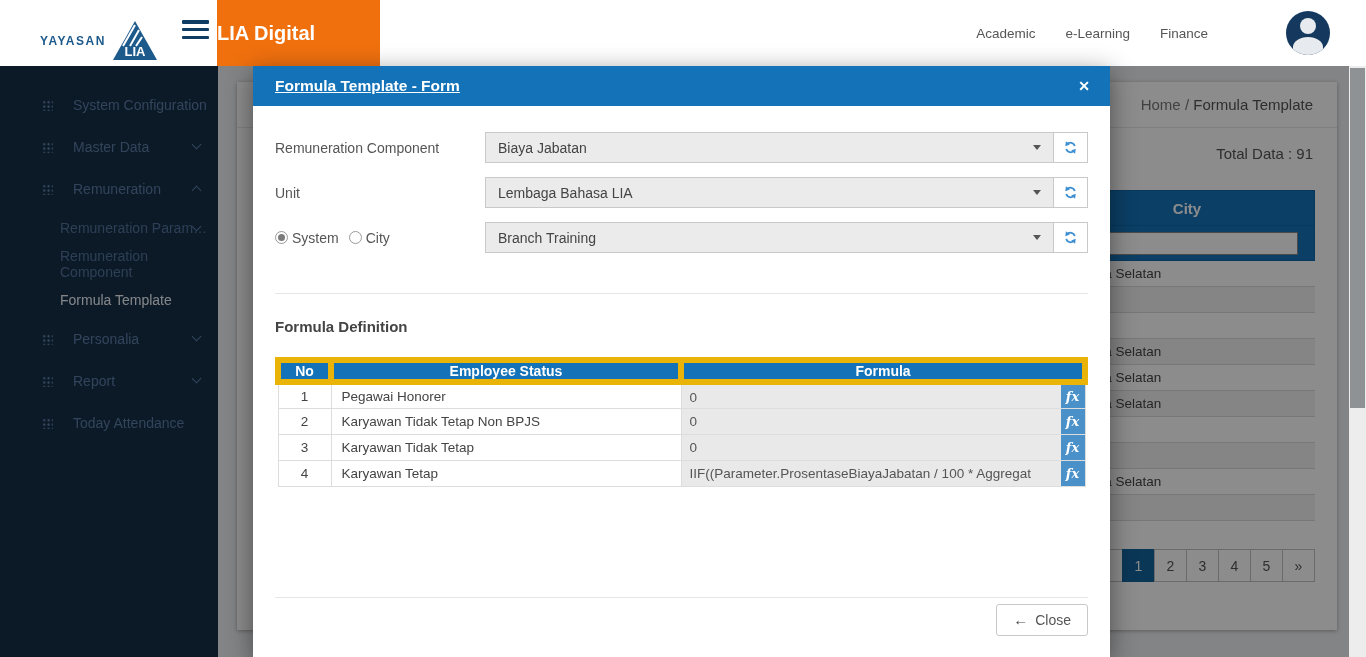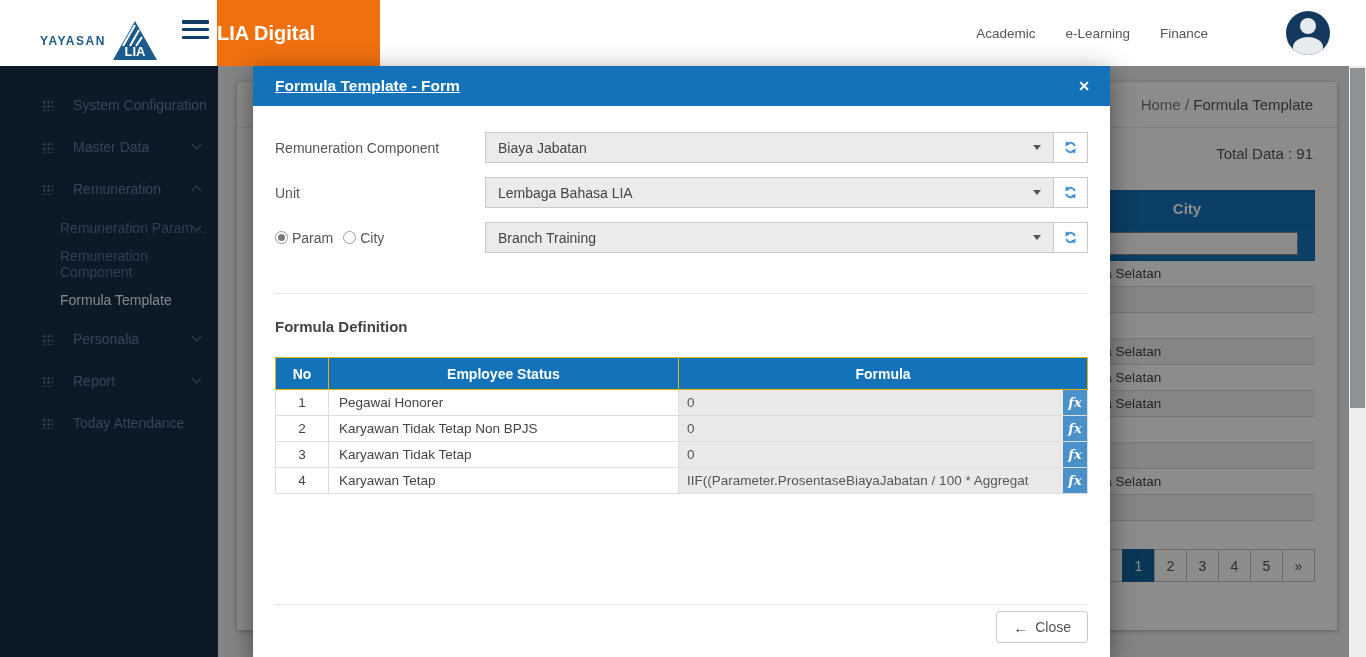--- a/index.html
+++ b/index.html
@@ -71,21 +71,21 @@
   .select { flex:1; height:31px; background:#ebebeb; border:1px solid #c9c9c9; display:flex; align-items:center; padding:0 12px; font-size:14px; color:#444; cursor:pointer; }
   .select .caret { margin-left:auto; width:0; height:0; border-left:4.5px solid transparent; border-right:4.5px solid transparent; border-top:5px solid #555; }
   .refresh-btn { width:34px; height:31px; background:#fff; border:1px solid #c9c9c9; border-left:none; display:flex; align-items:center; justify-content:center; cursor:pointer; }
   .radio-group { width:210px; display:flex; align-items:center; font-size:14px; color:#555; }
   .radio { width:13px; height:13px; border:1px solid #9a9a9a; border-radius:50%; margin-right:4px; position:relative; background:#fff; cursor:pointer; flex:0 0 13px; }
   .radio.checked::after { content:""; position:absolute; left:2px; top:2px; width:7px; height:7px; border-radius:50%; background:#7b7b7b; }
   .radio-opt { margin-right:10px; display:flex; align-items:center; }
   .mdivider { border-top:1px solid #e6e6e6; margin-top:40px; }
   .section-title { margin-top:24px; font-size:15px; font-weight:bold; color:#444; }
   .f-table { margin-top:22px; width:100%; border-collapse:collapse; }
-  .f-table th { background:#1473b8; color:#fff; font-size:14px; font-weight:bold; height:32px; border:1px solid #eab308; text-align:center; }
+  .f-table th { background:#1473b8; color:#fff; font-size:14px; font-weight:bold; height:19px; border:6px solid #eab308; text-align:center; }
   .f-table td { height:26px; border:1px solid #ddd; font-size:13.5px; color:#444; }
   .col-no { width:53px; }
   .col-status { width:350px; }
   .td-no { text-align:center; color:#555; }
   .td-status { padding-left:10px; }
   .td-formula { padding:0; position:relative; }
   .formula-field { position:absolute; left:0; top:0; right:24px; bottom:0; background:#e9e9e9; line-height:25px; padding:0 8px; color:#555; white-space:nowrap; overflow:hidden; }
   .fx-btn { position:absolute; right:0; top:0; width:24px; height:100%; background:#4a90c9; color:#fff; display:flex; align-items:center; justify-content:center; font-family:"DejaVu Serif", serif; font-style:italic; font-weight:bold; font-size:13px; cursor:pointer; }
   .modal-footer-divider { border-top:1px solid #e6e6e6; margin-top:110px; }
   .footer-row { margin-top:6px; display:flex; justify-content:flex-end; }
@@ -283,21 +283,21 @@
               <polygon points="3.1,1.4 2.4,6.6 7.3,4.8" fill="#3d8fd1"></polygon>
             </svg>
           </div>
         </div>
       </div>
 
       <div class="field-row">
         <div class="radio-group">
           <span class="radio-opt">
             <span class="radio checked"></span>
-            <span>Param</span>
+            <span>System</span>
           </span>
           <span class="radio-opt">
             <span class="radio"></span>
             <span>City</span>
           </span>
         </div>
         <div class="select-group">
           <div class="select">
             <span>Branch Training</span>
             <span class="caret"></span>

